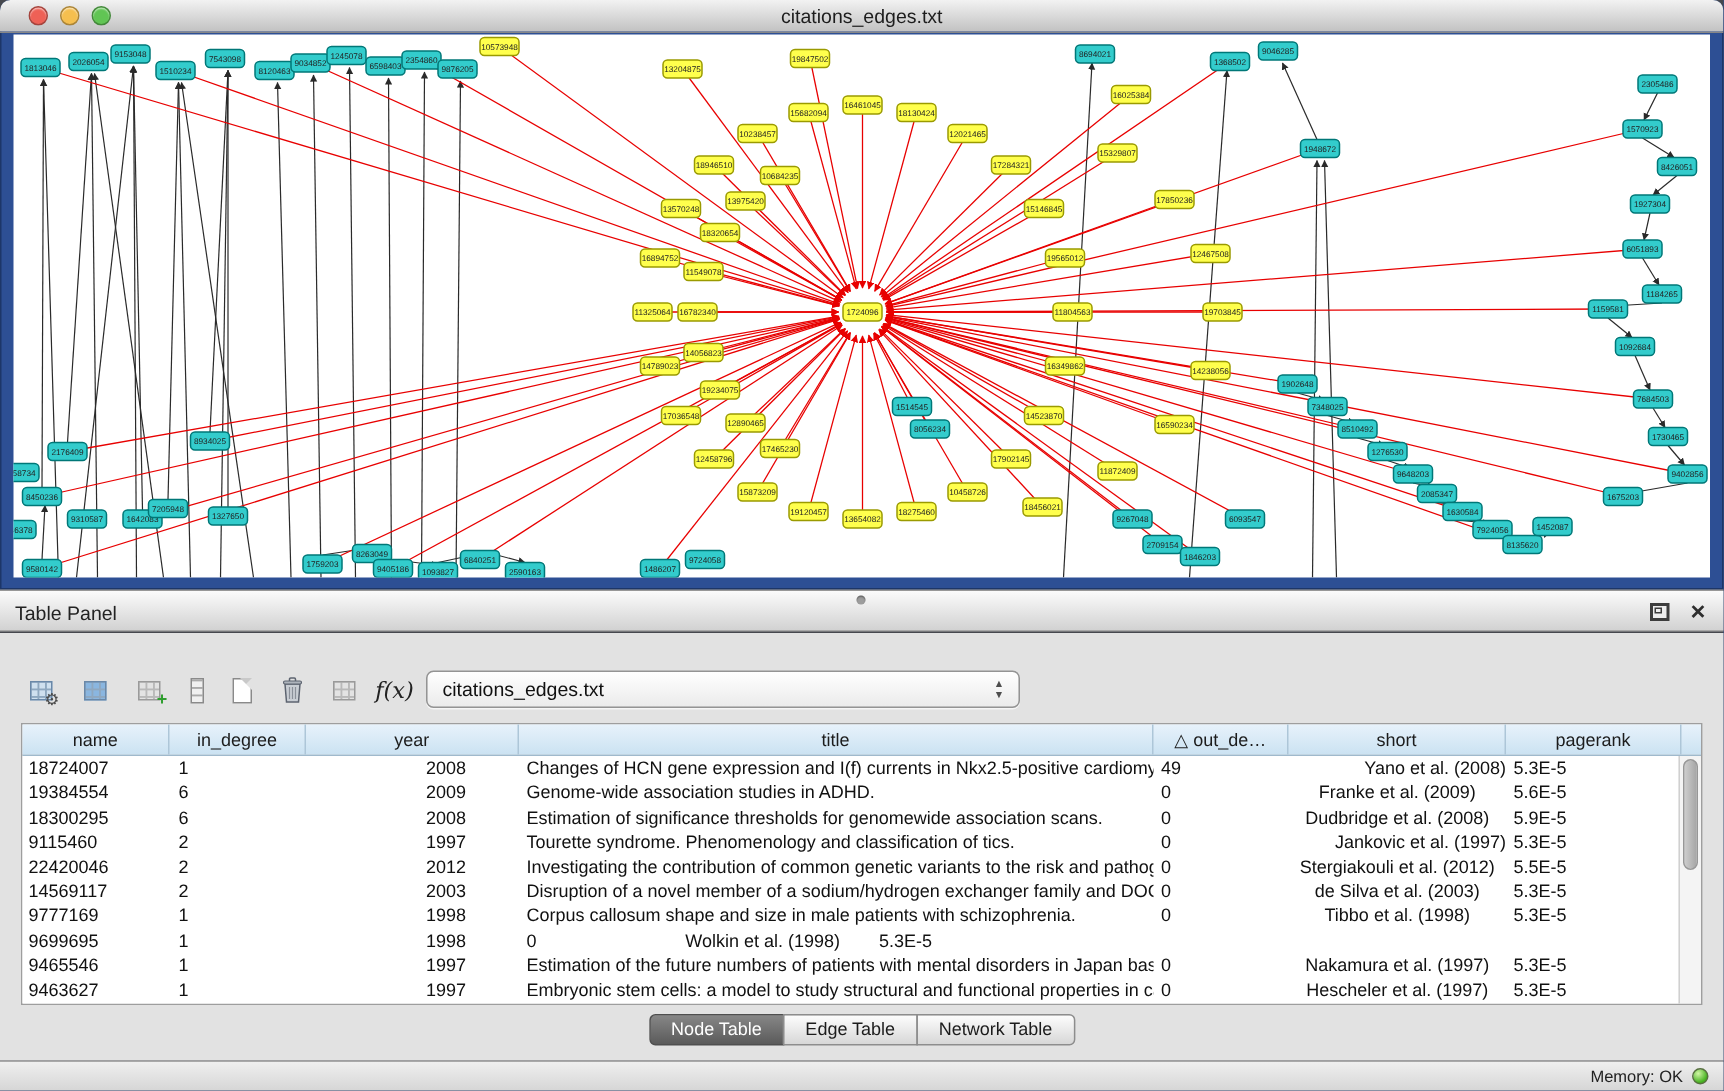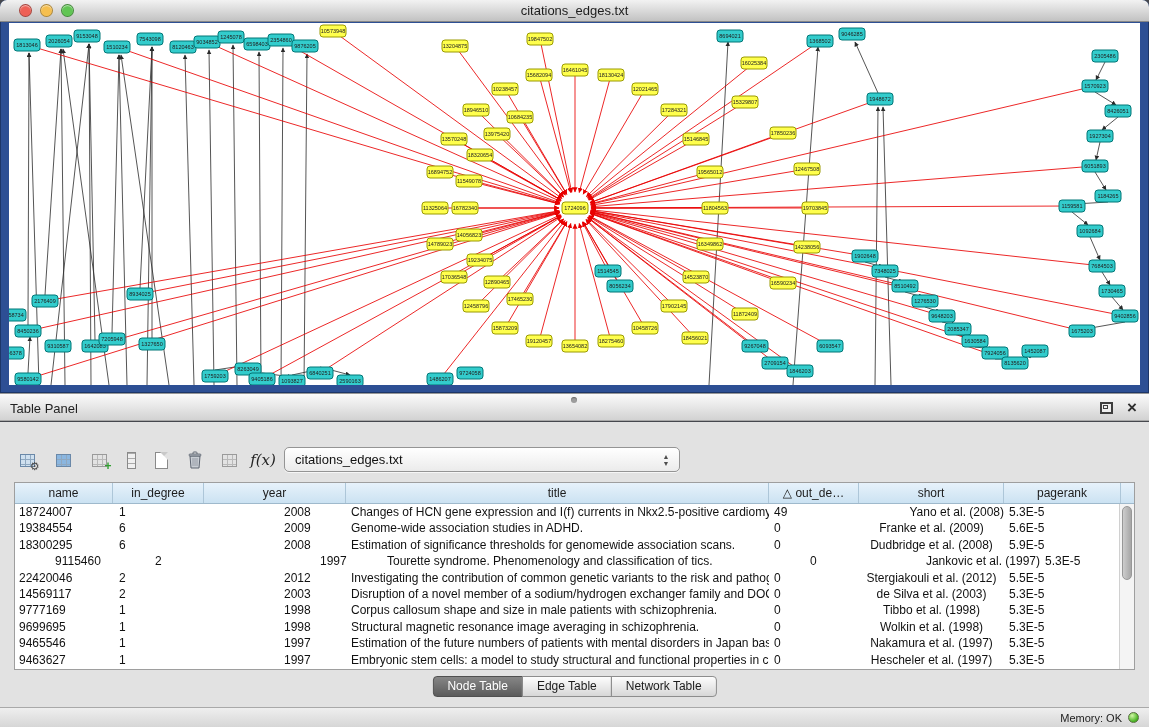--- a/index.html
+++ b/index.html
@@ -749,21 +749,21 @@
         <div class="tr">
           <div class="td" style="width: 98px; padding-left: 4px;">18300295</div>
           <div class="td" style="width: 91px; padding-left: 6px;">6</div>
           <div class="td" style="width: 142px; padding-left: 80px;">2008</div>
           <div class="td" style="width: 423px; padding-left: 5px;">Estimation of significance thresholds for genomewide association scans.</div>
           <div class="td" style="width: 90px; padding-left: 5px;">0</div>
           <div class="td" style="width: 145px; padding-left: 0px; text-align: center;">Dudbridge et al. (2008)</div>
           <div class="td" style="width: 117px; padding-left: 5px;">5.9E-5</div>
         </div>
         <div class="tr">
-          <div class="td" style="width: 98px; padding-left: 4px; margin-left: 36px;">9115460</div>
+          <div class="td" style="width: 98px; padding-left: 4px;">9115460</div>
           <div class="td" style="width: 91px; padding-left: 6px;">2</div>
           <div class="td" style="width: 142px; padding-left: 80px;">1997</div>
           <div class="td" style="width: 423px; padding-left: 5px;">Tourette syndrome. Phenomenology and classification of tics.</div>
           <div class="td" style="width: 90px; padding-left: 5px;">0</div>
           <div class="td" style="width: 145px; padding-left: 0px; text-align: right;">Jankovic et al. (1997)</div>
           <div class="td" style="width: 117px; padding-left: 5px;">5.3E-5</div>
         </div>
         <div class="tr">
           <div class="td" style="width: 98px; padding-left: 4px;">22420046</div>
           <div class="td" style="width: 91px; padding-left: 6px;">2</div>
@@ -788,21 +788,20 @@
           <div class="td" style="width: 142px; padding-left: 80px;">1998</div>
           <div class="td" style="width: 423px; padding-left: 5px;">Corpus callosum shape and size in male patients with schizophrenia.</div>
           <div class="td" style="width: 90px; padding-left: 5px;">0</div>
           <div class="td" style="width: 145px; padding-left: 0px; text-align: center;">Tibbo et al. (1998)</div>
           <div class="td" style="width: 117px; padding-left: 5px;">5.3E-5</div>
         </div>
         <div class="tr">
           <div class="td" style="width: 98px; padding-left: 4px;">9699695</div>
           <div class="td" style="width: 91px; padding-left: 6px;">1</div>
           <div class="td" style="width: 142px; padding-left: 80px;">1998</div>
-          <div class="td" style="width: 423px; padding-left: 5px;">Structural magnetic resonance image averaging in schizophrenia.</div>
           <div class="td" style="width: 90px; padding-left: 5px;">0</div>
           <div class="td" style="width: 145px; padding-left: 0px; text-align: center;">Wolkin et al. (1998)</div>
           <div class="td" style="width: 117px; padding-left: 5px;">5.3E-5</div>
         </div>
         <div class="tr">
           <div class="td" style="width: 98px; padding-left: 4px;">9465546</div>
           <div class="td" style="width: 91px; padding-left: 6px;">1</div>
           <div class="td" style="width: 142px; padding-left: 80px;">1997</div>
           <div class="td" style="width: 423px; padding-left: 5px;">Estimation of the future numbers of patients with mental disorders in Japan base…</div>
           <div class="td" style="width: 90px; padding-left: 5px;">0</div>

